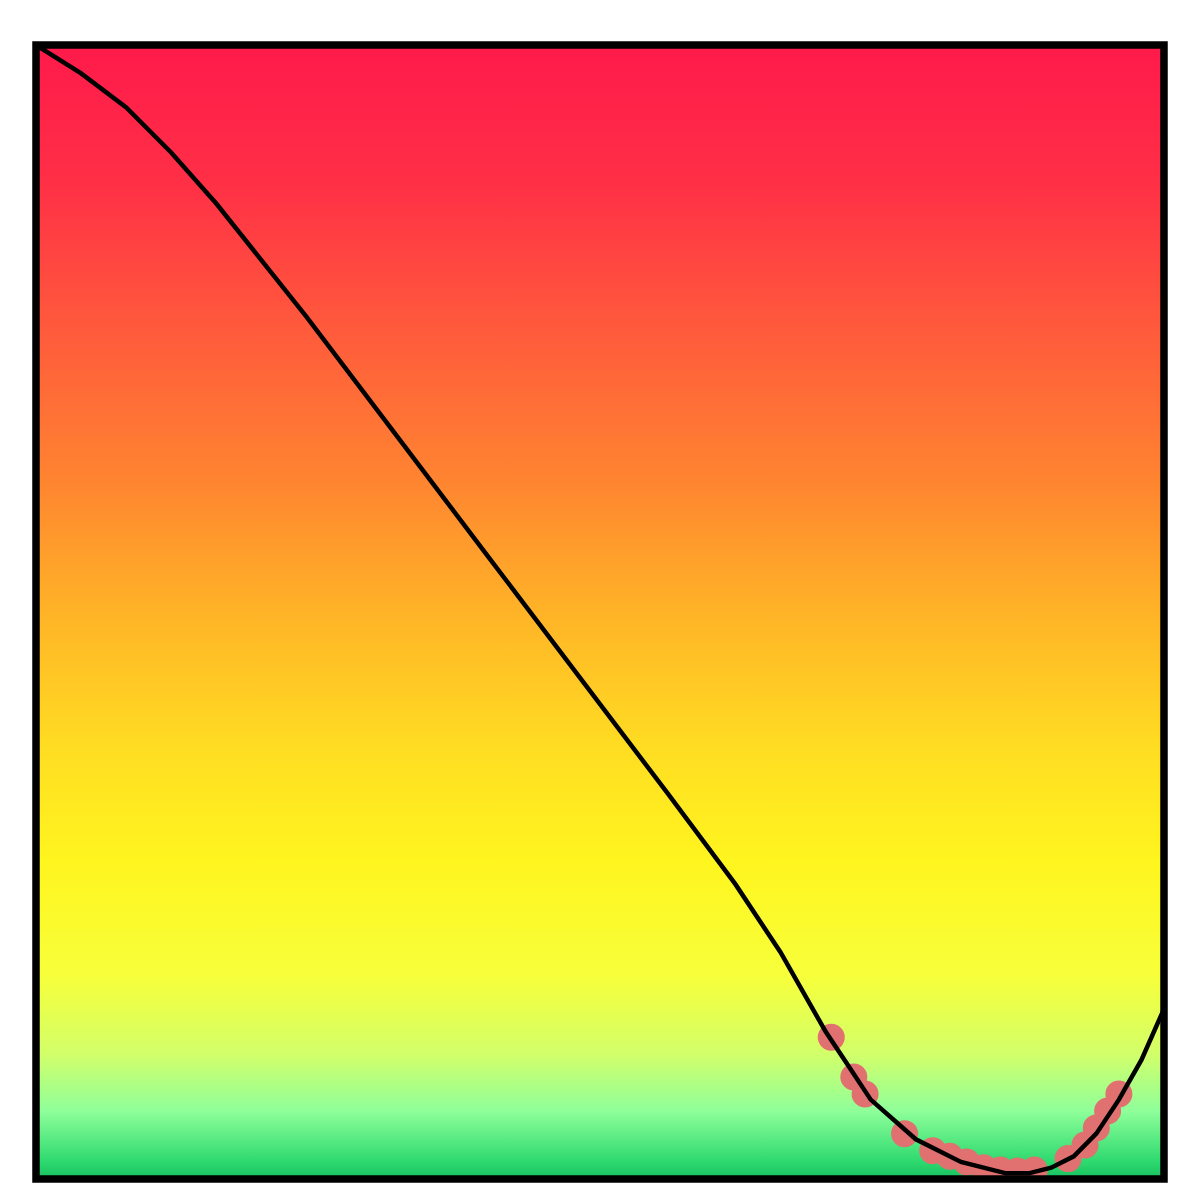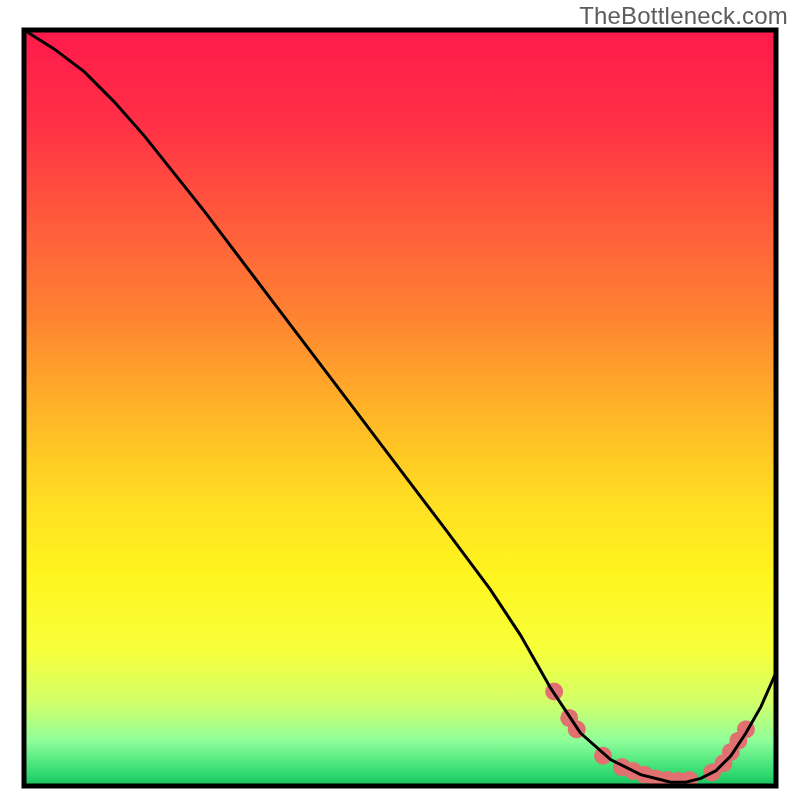--- a/index.html
+++ b/index.html
@@ -28,21 +28,20 @@
     z-index: 10;
   }
   svg {
     display: block;
   }
 </style>
 </head>
 <body>
 
 <div class="frame">
-  <div class="watermark">TheBottleneck.com</div>
 
   <svg id="chart-svg" width="800" height="800" viewBox="0 0 800 800">
     <defs>
       <linearGradient id="bg-grad" x1="0" y1="0" x2="0" y2="1">
           <stop offset="0%" stop-color="#ff1a4b"></stop>
           <stop offset="12%" stop-color="#ff2f46"></stop>
           <stop offset="25%" stop-color="#ff5a3c"></stop>
           <stop offset="38%" stop-color="#ff8331"></stop>
           <stop offset="50%" stop-color="#ffb327"></stop>
           <stop offset="62%" stop-color="#ffdd22"></stop>

